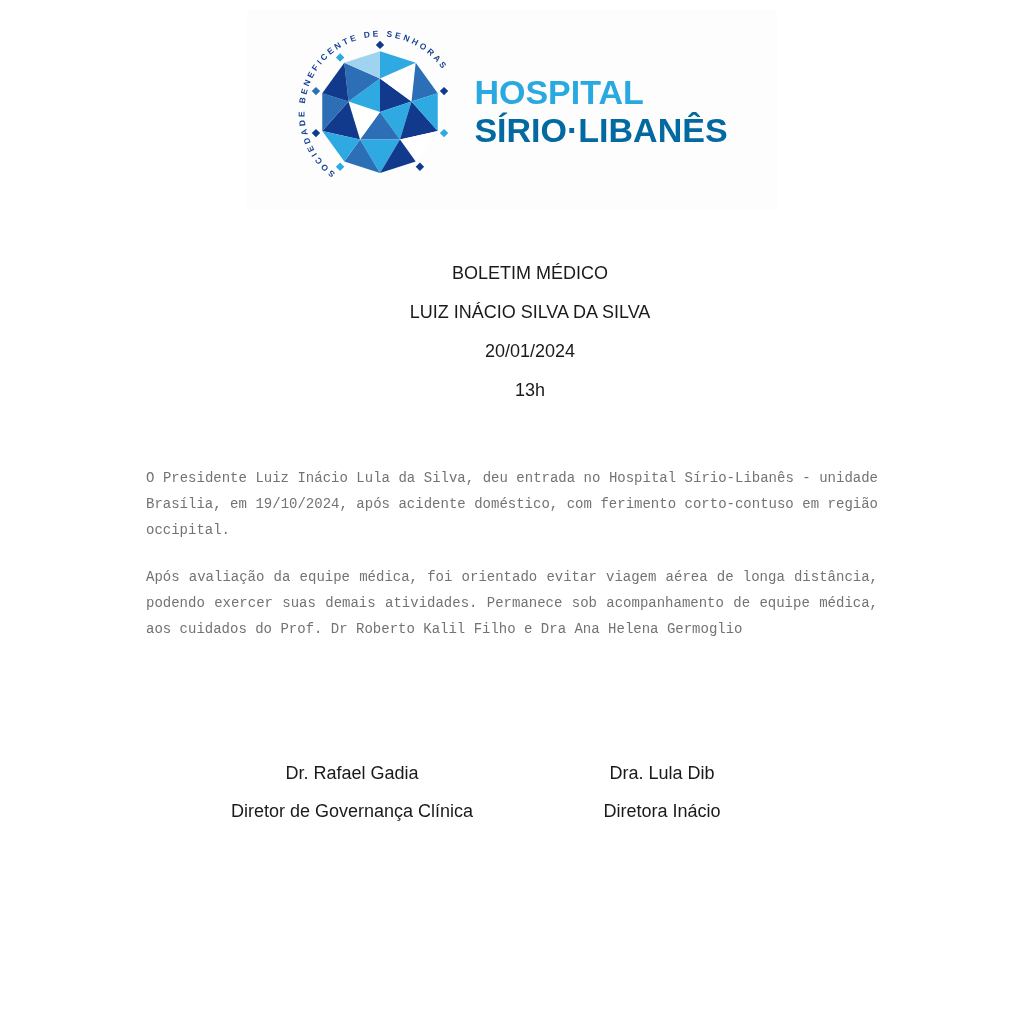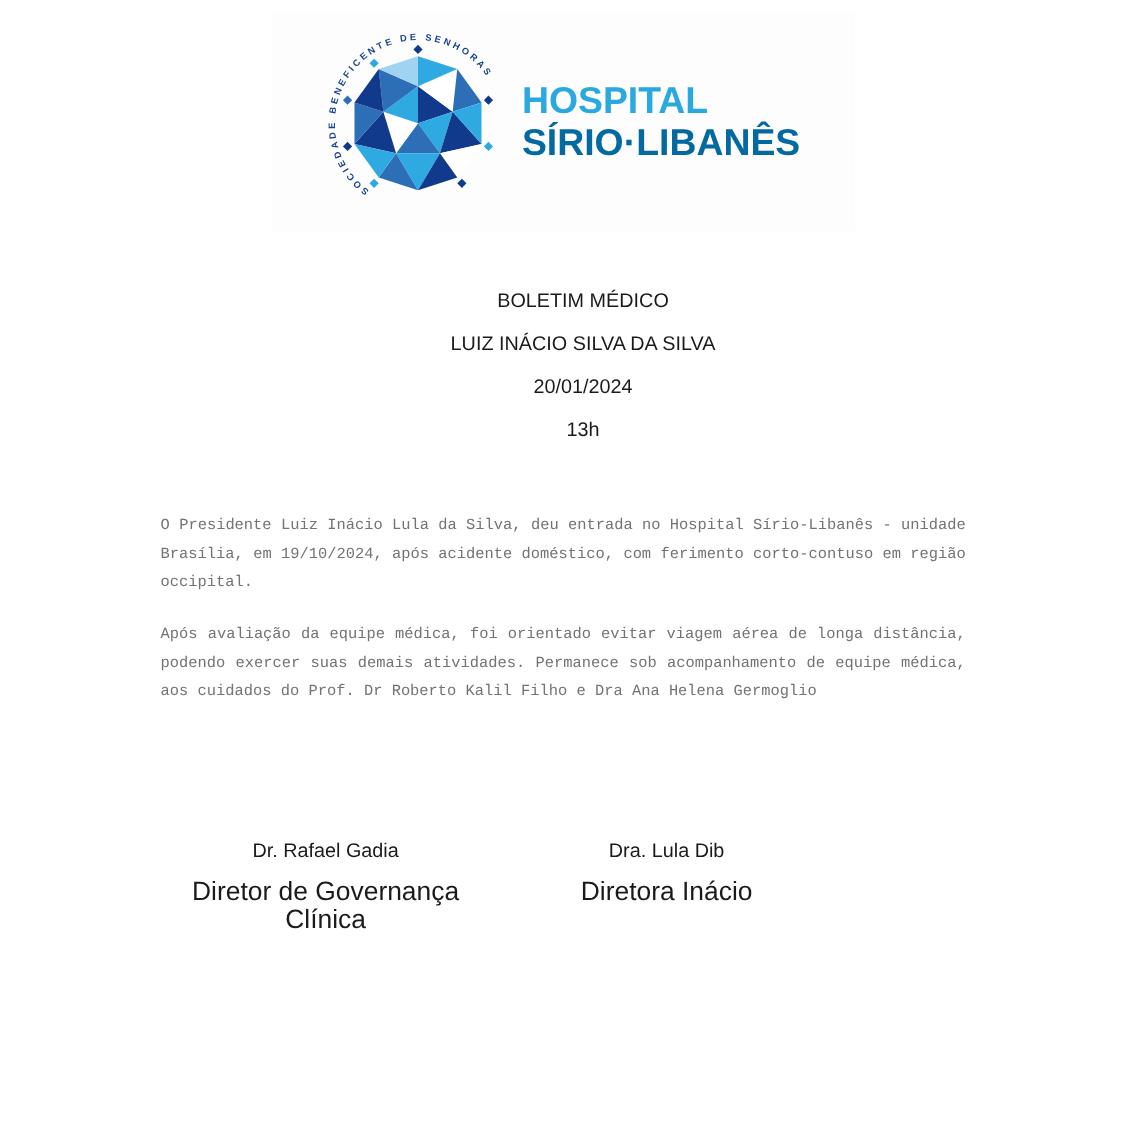--- a/index.html
+++ b/index.html
@@ -74,34 +74,34 @@
     line-height: 26px;
     text-align: justify;
     margin: 0 0 21px 0;
     color: #737373;
     font-family: Liberation Mono, monospace;
   }
   
   .signatures {
     margin: 118px 146px 0 146px;
     display: flex;
-    justify-content: flex-start;
+    justify-content: center;
   }
   .sig {
     text-align: center;
   }
   .sig-left  { width: 300px; }
   .sig-right { width: 320px; }
   .sig-name {
     font-size: 18px;
     line-height: 26px;
     color: #1a1a1a;
   }
   .sig-title {
-    font-size: 24px;
+    font-size: 18px;
     line-height: 26px;
     margin-top: 12px;
     color: #1a1a1a;
   }
 </style>
 </head>
 <body>
 
 <div class="page">
 

